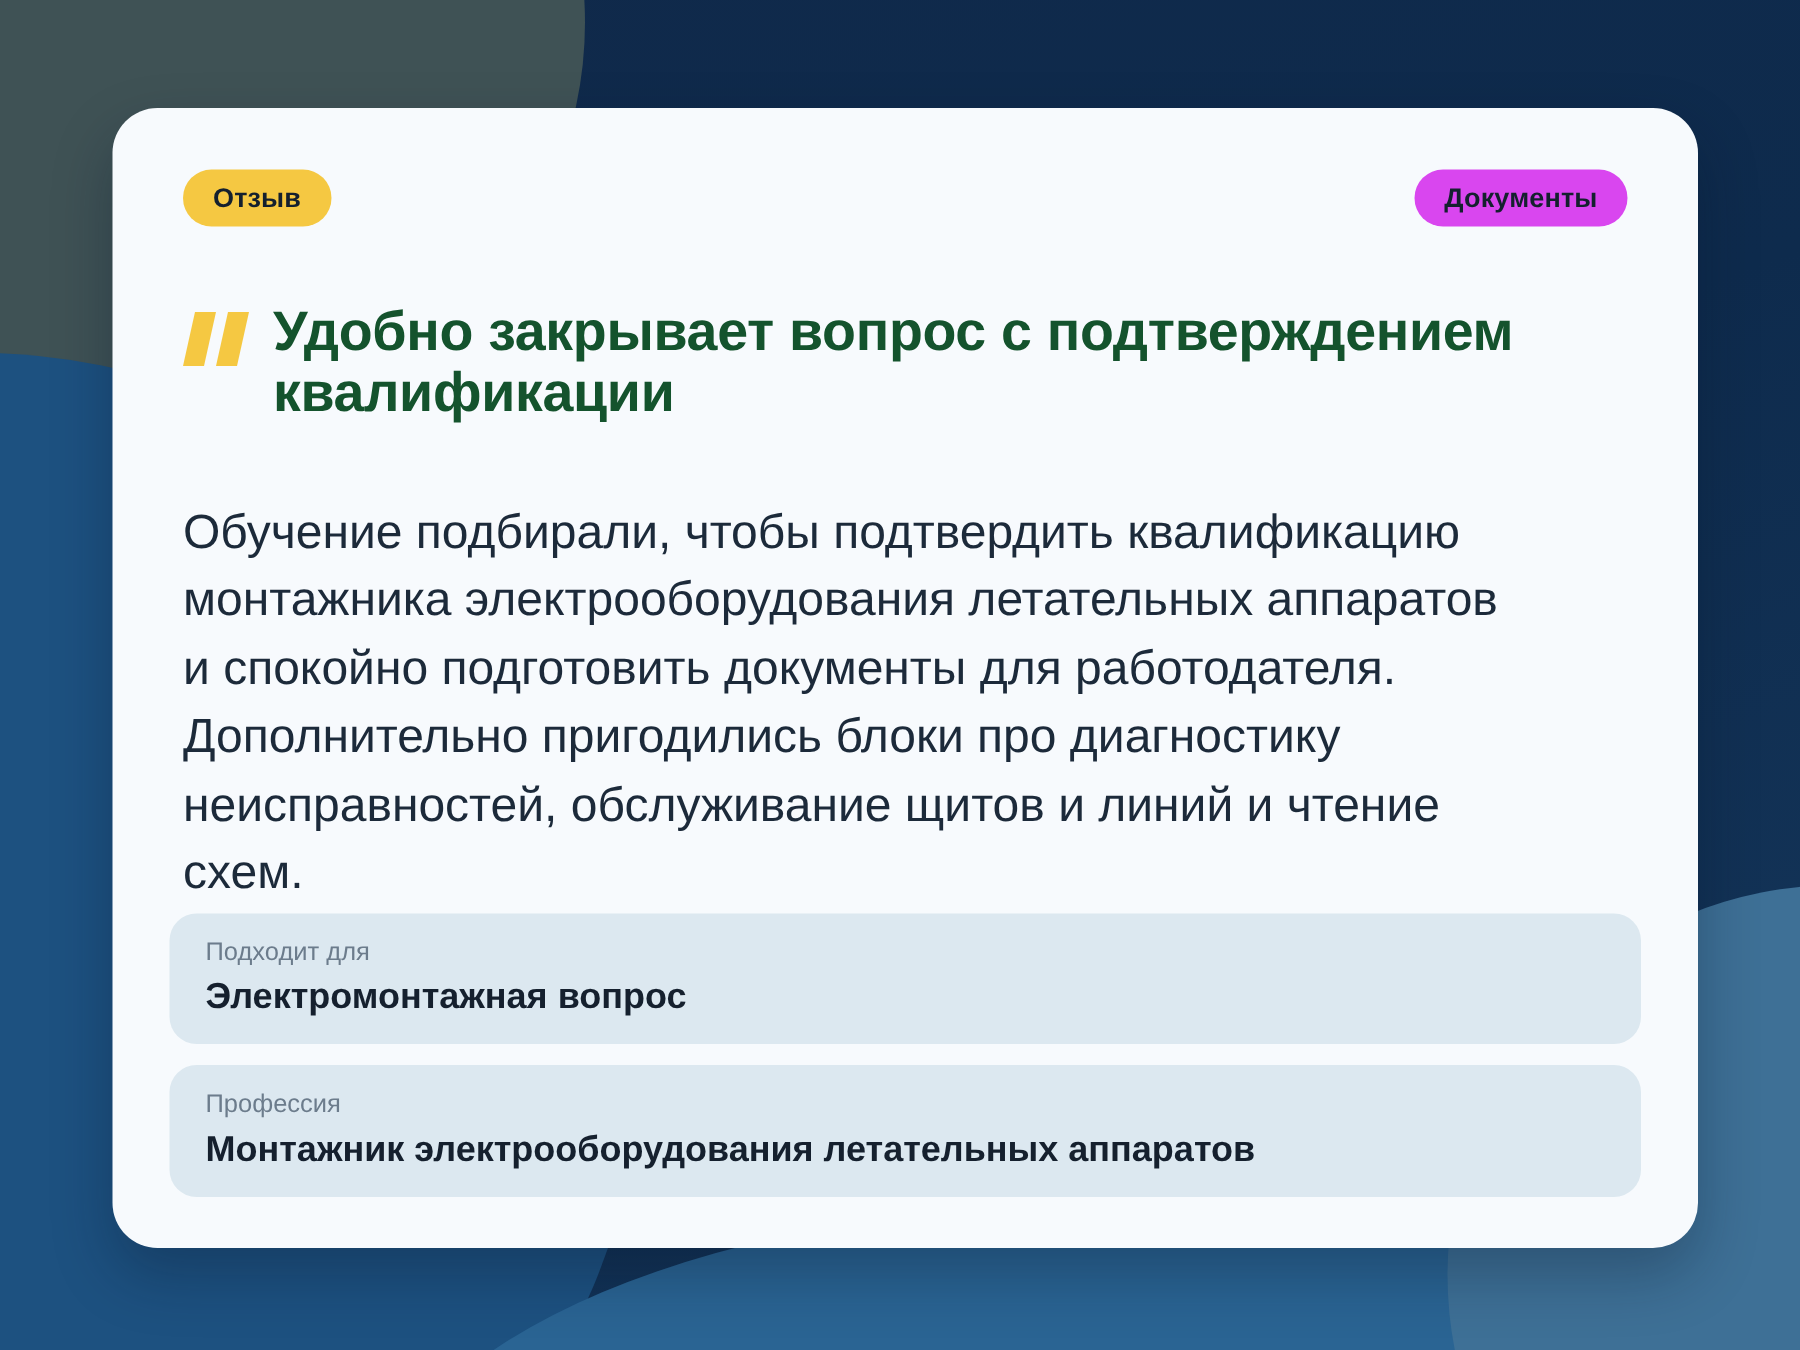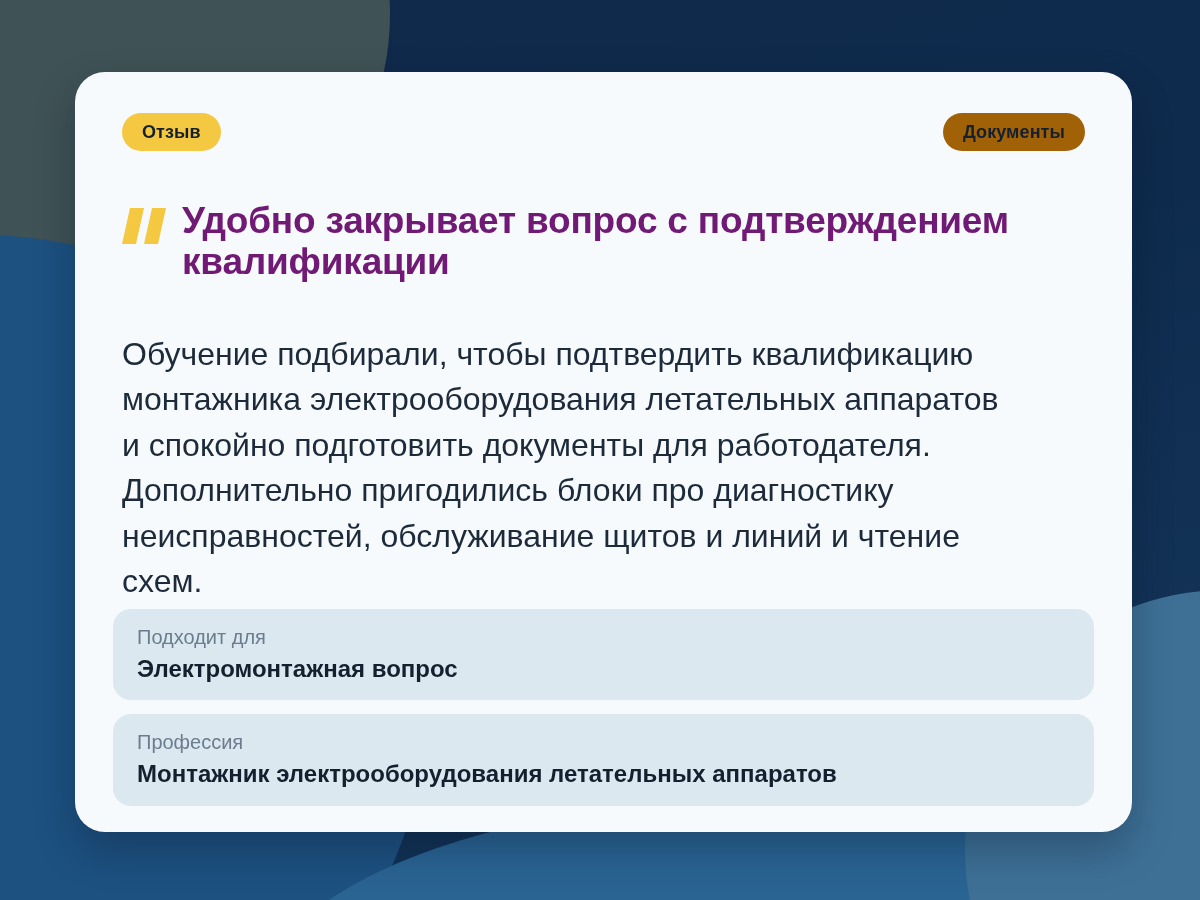--- a/index.html
+++ b/index.html
@@ -94,21 +94,21 @@
     font-size: 18px;
     font-weight: bold;
     letter-spacing: 0.1px;
     white-space: nowrap;
   }
   .badge-tag {
     background: #f5c842;
     color: #14202e;
   }
   .badge-category {
-    background: #a16207;
+    background: #d946ef;
     color: #14202e;
   }
 
   
   .quote-head {
     display: flex;
     align-items: flex-start;
     margin-top: 48px;
   }
   .quote-mark {
@@ -116,21 +116,21 @@
     width: 46px;
     height: 36px;
     margin-top: 8px;
     margin-right: 14px;
   }
   .headline {
     margin: 0;
     font-size: 37px;
     line-height: 1.12;
     font-weight: bold;
-    color: #701a75;
+    color: #14532d;
     letter-spacing: -0.2px;
     max-width: 830px;
   }
 
   
   .body-text {
     margin: 49px 0 0 0;
     font-size: 32px;
     line-height: 1.42;
     color: #1c2a3a;
@@ -153,21 +153,21 @@
     width: 981px;
   }
   .info-card {
     background: #dce8f0;
     border-radius: 18px;
     padding: 15px 24px 17px 24px;
     box-sizing: border-box;
     margin-bottom: 14px;
   }
   .info-label {
-    font-size: 20px;
+    font-size: 17px;
     color: #6c7c8c;
     line-height: 1.3;
     margin-bottom: 5px;
   }
   .info-value {
     font-size: 24px;
     font-weight: bold;
     color: #15202e;
     line-height: 1.18;
   }

